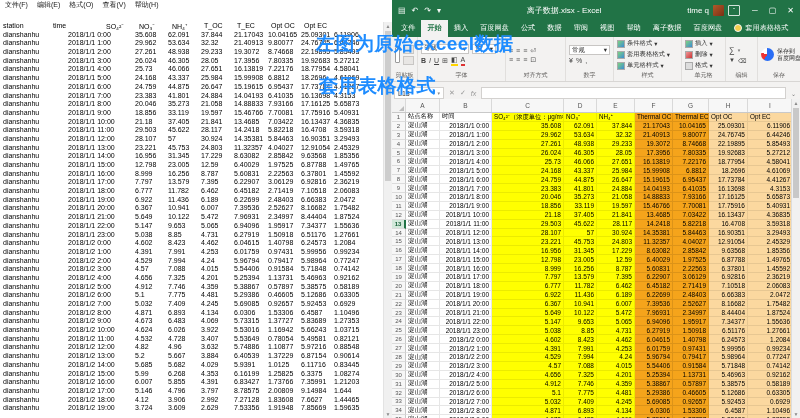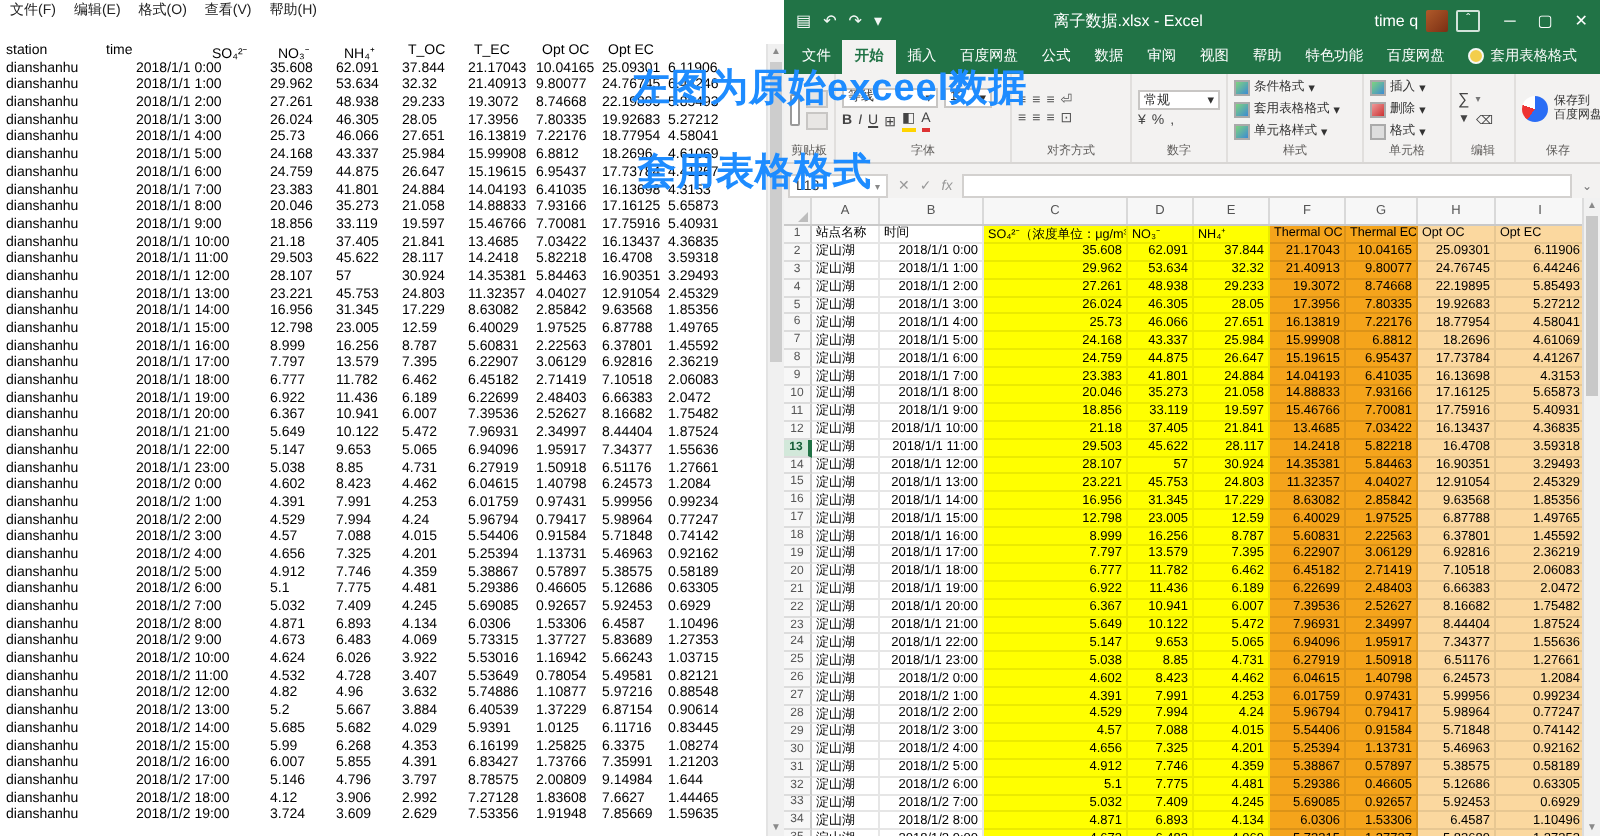--- a/index.html
+++ b/index.html
@@ -633,21 +633,21 @@
   <div class="xl-tabs" id="xl-tabs">
       <span class="xl-tab">文件</span>
       <span class="xl-tab active">开始</span>
       <span class="xl-tab">插入</span>
       <span class="xl-tab">百度网盘</span>
       <span class="xl-tab">公式</span>
       <span class="xl-tab">数据</span>
       <span class="xl-tab">审阅</span>
       <span class="xl-tab">视图</span>
       <span class="xl-tab">帮助</span>
-      <span class="xl-tab">特色功能</span>
+      <span class="xl-tab">离子数据</span>
       <span class="xl-tab">百度网盘</span>
       <span class="xl-search">
         <span class="bulb"></span>
         <span>套用表格格式</span>
       </span>
       <span class="xl-share"></span>
     </div>
 
   <div class="xl-ribbon">
     <div class="grp" style="width:26px">

